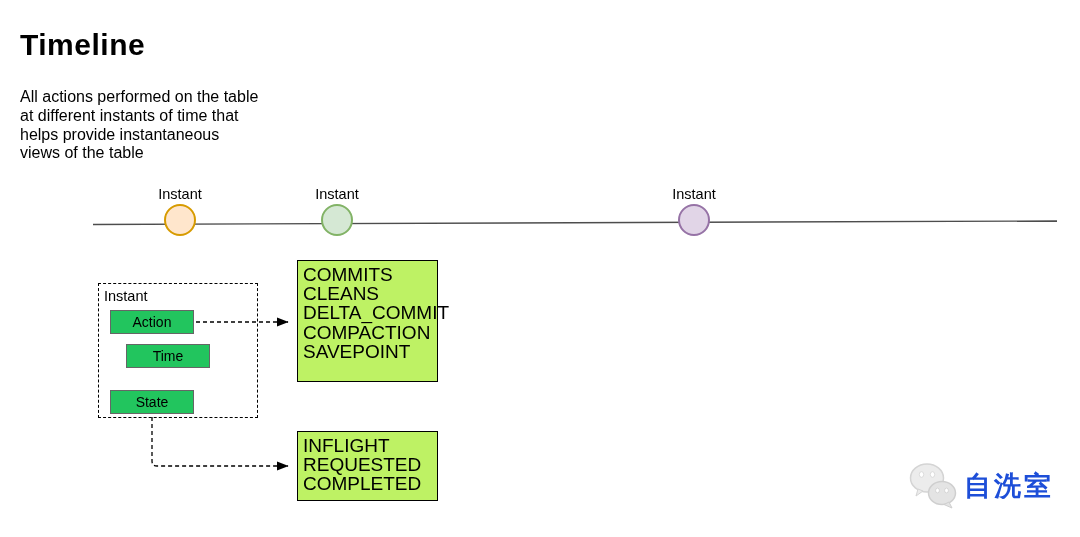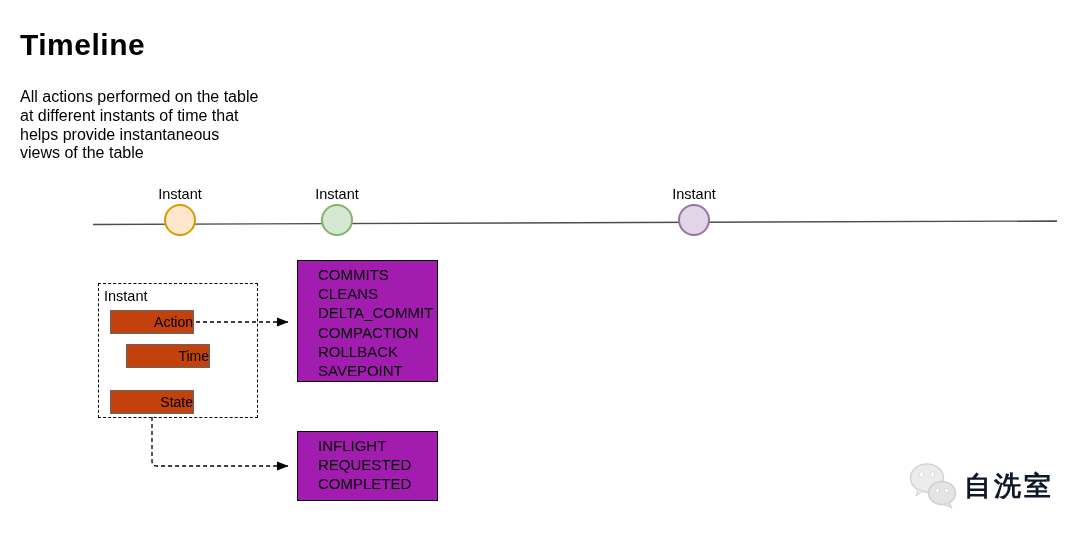--- a/index.html
+++ b/index.html
@@ -73,40 +73,40 @@
     left: 5px;
     top: 4px;
     font-size: 14.5px;
     color: #000000;
   }
   .field-box {
     position: absolute;
     left: 110px;
     width: 84px;
     height: 24px;
-    background: #c2410c;
+    background: #22c55e;
     border: 1px solid #666666;
     box-sizing: border-box;
-    text-align: right;
+    text-align: center;
     line-height: 22px;
     font-size: 14px;
     color: #000000;
   }
   .field-action { top: 310px; }
   .field-time   { top: 344px; margin-left: 16px; }
   .field-state  { top: 390px; }
   .list-box {
     position: absolute;
     left: 297px;
     width: 141px;
-    background: #a21caf;
+    background: #bef264;
     border: 1px solid #000000;
     box-sizing: border-box;
-    padding: 4px 20px;
-    font-size: 15px;
+    padding: 4px 5px;
+    font-size: 19px;
     line-height: 19.2px;
     color: #000000;
   }
   .actions-box { top: 260px; height: 122px; }
   .states-box  { top: 431px; height: 70px; }
   .watermark {
     position: absolute;
     left: 908px;
     top: 462px;
     display: flex;
@@ -161,37 +161,36 @@
   </div>
   <div class="field-box field-action">Action</div>
   <div class="field-box field-time">Time</div>
   <div class="field-box field-state">State</div>
 
   <div class="list-box actions-box">
     <div>COMMITS</div>
     <div>CLEANS</div>
     <div>DELTA_COMMIT</div>
     <div>COMPACTION</div>
-    <div>ROLLBACK</div>
     <div>SAVEPOINT</div>
   </div>
 
   <div class="list-box states-box">
     <div>INFLIGHT</div>
     <div>REQUESTED</div>
     <div>COMPLETED</div>
   </div>
 
   <div class="watermark">
     <svg width="50" height="48" viewBox="0 0 50 48">
       <ellipse cx="19" cy="16" rx="16.5" ry="14" fill="#ececec" stroke="#d4d4d4" stroke-width="1.5"></ellipse>
       <path d="M10,27 L8,34 L15,29 Z" fill="#ececec" stroke="#d4d4d4" stroke-width="1"></path>
       <ellipse cx="13.5" cy="12.5" rx="2.2" ry="2.8" fill="#ffffff" stroke="#d4d4d4" stroke-width="0.8"></ellipse>
       <ellipse cx="24.5" cy="12.5" rx="2.2" ry="2.8" fill="#ffffff" stroke="#d4d4d4" stroke-width="0.8"></ellipse>
       <ellipse cx="34" cy="31" rx="13.5" ry="11.5" fill="#e4e4e4" stroke="#cfcfcf" stroke-width="1.5"></ellipse>
       <path d="M41,40 L44,46 L36,42.5 Z" fill="#e4e4e4" stroke="#cfcfcf" stroke-width="1"></path>
       <ellipse cx="29.5" cy="28.5" rx="1.9" ry="2.4" fill="#ffffff" stroke="#cfcfcf" stroke-width="0.8"></ellipse>
       <ellipse cx="38.5" cy="28.5" rx="1.9" ry="2.4" fill="#ffffff" stroke="#cfcfcf" stroke-width="0.8"></ellipse>
     </svg>
-    <span class="watermark-text" style="color: #0f172a;">自洗室</span>
+    <span class="watermark-text" style="color: #1d4ed8;">自洗室</span>
   </div>
 
 </div>
 
 </body></html>

